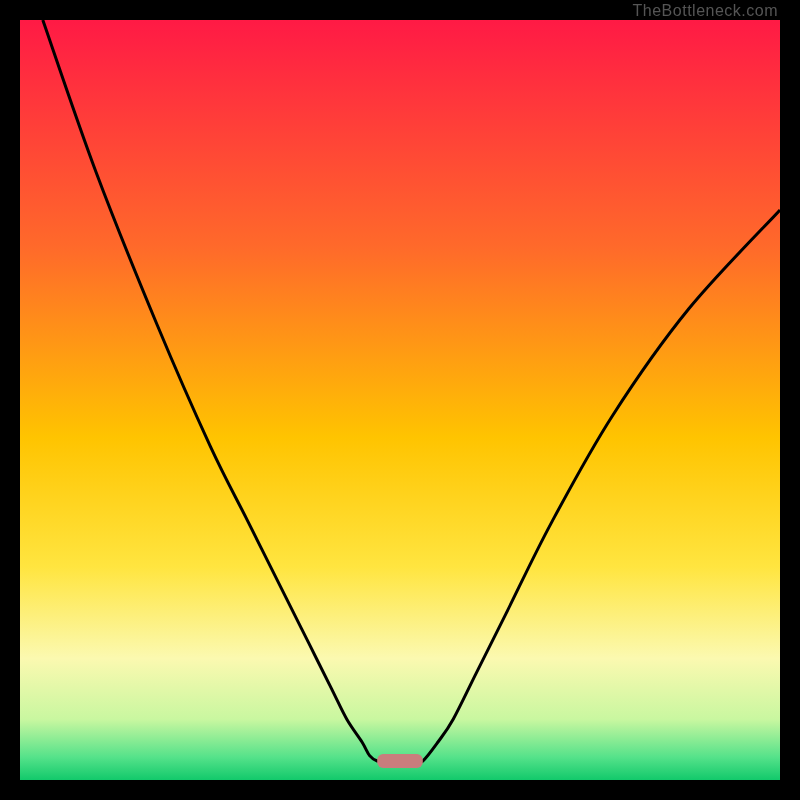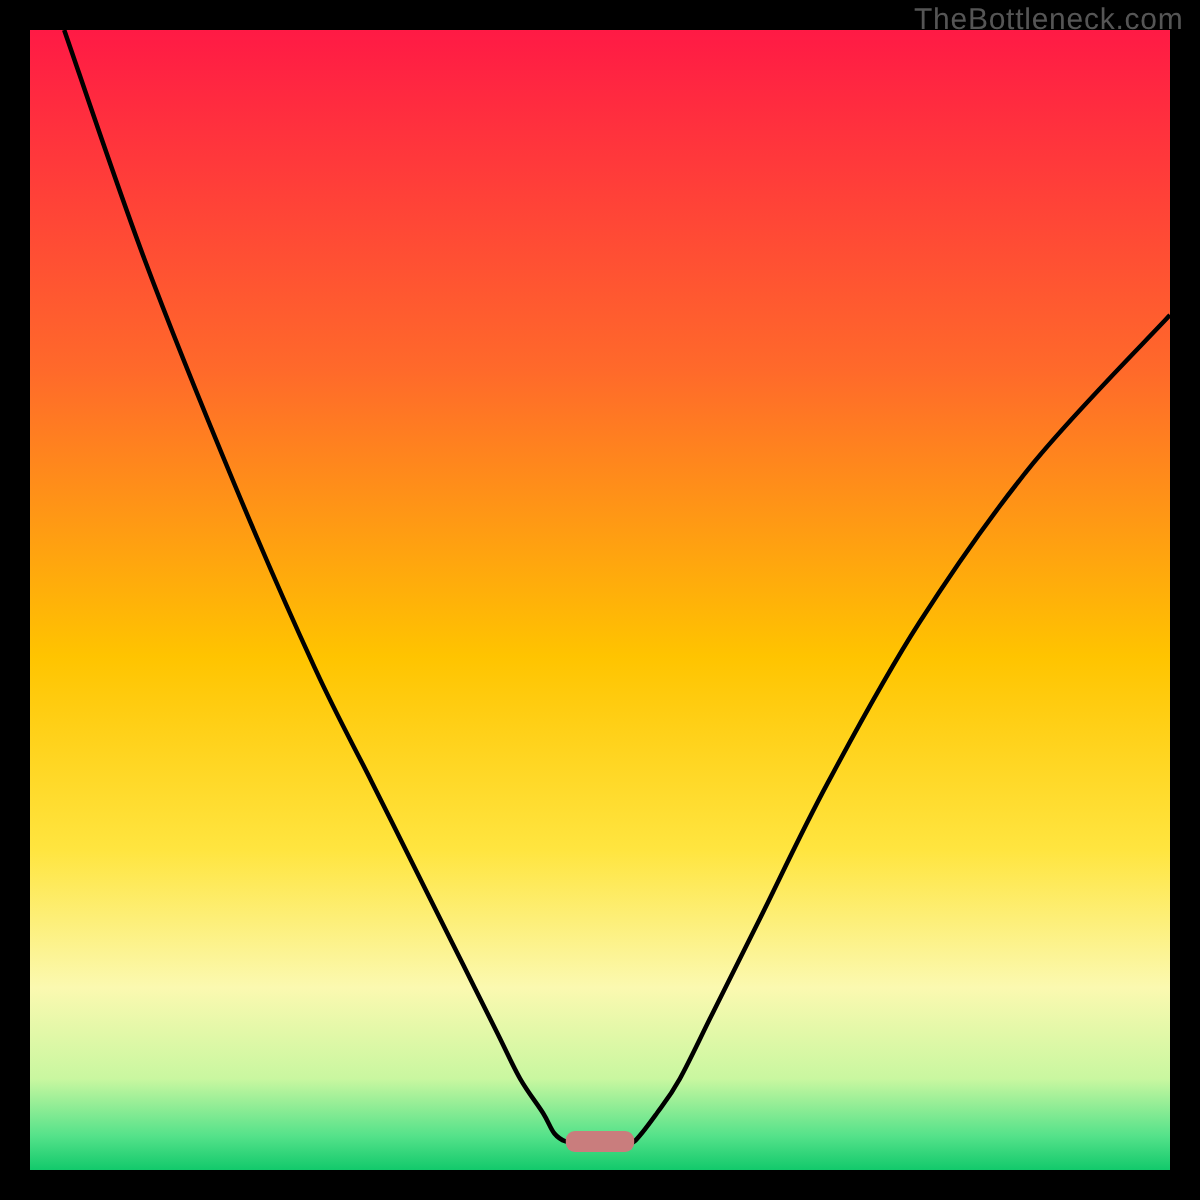--- a/index.html
+++ b/index.html
@@ -15,23 +15,23 @@
     position: absolute;
     left: 20px;
     top: 20px;
     width: 760px;
     height: 760px;
     background: #000;
   }
   .watermark {
     position: absolute;
     top: 2px;
-    right: 11px;
+    right: 22px;
     color: #555;
-    font-size: 20px;
+    font-size: 16px;
     letter-spacing: 0.5px;
     z-index: 20;
   }
   svg {
     position: absolute;
     left: 20px;
     top: 20px;
     width: 760px;
     height: 760px;
   }

